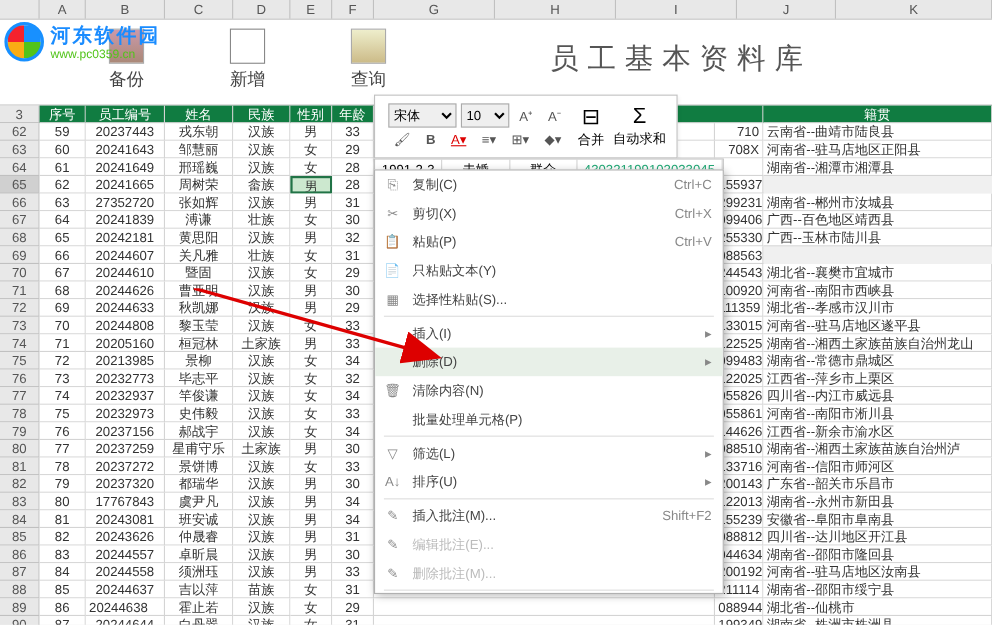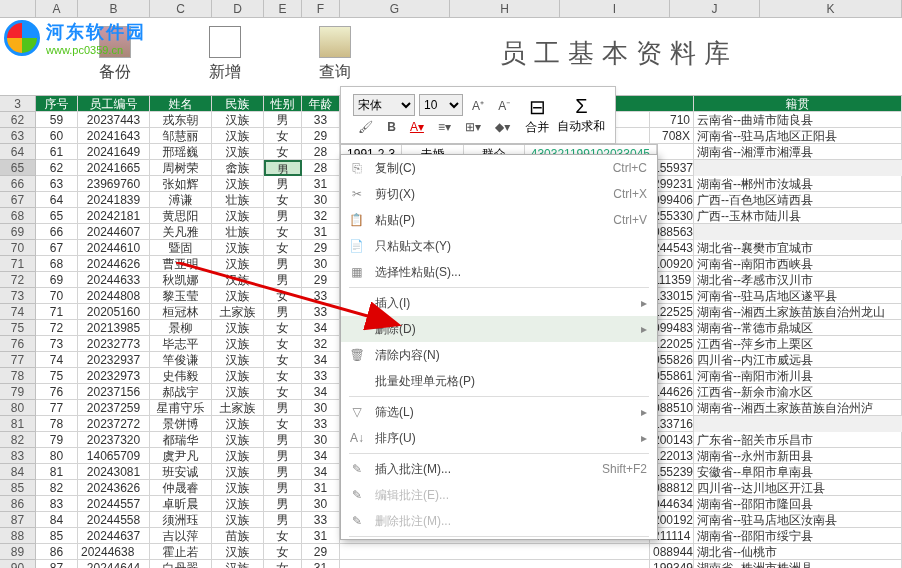--- a/index.html
+++ b/index.html
@@ -173,21 +173,21 @@
         <div class="cell" style="width:62px;text-align:center">周树荣</div>
         <div class="cell" style="width:52px;text-align:center">畲族</div>
         <div class="cell sel-cell" style="width:38px;text-align:center">男</div>
         <div class="cell" style="width:38px;text-align:center">28</div>
         <div class="cell" style="width:310px"></div>
         <div class="cell" style="width:44px;text-align:right">155937</div>
       </div>
       <div class="row">
         <div class="rowh">66</div>
         <div class="cell" style="width:42px;text-align:center">63</div>
-        <div class="cell" style="width:72px;text-align:center">23969760</div>
+        <div class="cell" style="width:72px;text-align:center">27352720</div>
         <div class="cell" style="width:62px;text-align:center">张如辉</div>
         <div class="cell" style="width:52px;text-align:center">汉族</div>
         <div class="cell" style="width:38px;text-align:center">男</div>
         <div class="cell" style="width:38px;text-align:center">31</div>
         <div class="cell" style="width:310px"></div>
         <div class="cell" style="width:44px;text-align:right">299231</div>
         <div class="cell" style="flex:1">湖南省--郴州市汝城县</div>
       </div>
       <div class="row">
         <div class="rowh">67</div>
@@ -359,37 +359,38 @@
       <div class="row">
         <div class="rowh">81</div>
         <div class="cell" style="width:42px;text-align:center">78</div>
         <div class="cell" style="width:72px;text-align:center">20237272</div>
         <div class="cell" style="width:62px;text-align:center">景饼博</div>
         <div class="cell" style="width:52px;text-align:center">汉族</div>
         <div class="cell" style="width:38px;text-align:center">女</div>
         <div class="cell" style="width:38px;text-align:center">33</div>
         <div class="cell" style="width:310px"></div>
         <div class="cell" style="width:44px;text-align:right">133716</div>
+        <div class="cell" style="flex:1">河南省--信阳市师河区</div>
       </div>
       <div class="row">
         <div class="rowh">82</div>
         <div class="cell" style="width:42px;text-align:center">79</div>
         <div class="cell" style="width:72px;text-align:center">20237320</div>
         <div class="cell" style="width:62px;text-align:center">都瑞华</div>
         <div class="cell" style="width:52px;text-align:center">汉族</div>
         <div class="cell" style="width:38px;text-align:center">男</div>
         <div class="cell" style="width:38px;text-align:center">30</div>
         <div class="cell" style="width:310px"></div>
         <div class="cell" style="width:44px;text-align:right">200143</div>
         <div class="cell" style="flex:1">广东省--韶关市乐昌市</div>
       </div>
       <div class="row">
         <div class="rowh">83</div>
         <div class="cell" style="width:42px;text-align:center">80</div>
-        <div class="cell" style="width:72px;text-align:center">14065709</div>
+        <div class="cell" style="width:72px;text-align:center">17767843</div>
         <div class="cell" style="width:62px;text-align:center">虞尹凡</div>
         <div class="cell" style="width:52px;text-align:center">汉族</div>
         <div class="cell" style="width:38px;text-align:center">男</div>
         <div class="cell" style="width:38px;text-align:center">34</div>
         <div class="cell" style="width:310px"></div>
         <div class="cell" style="width:44px;text-align:right">122013</div>
         <div class="cell" style="flex:1">湖南省--永州市新田县</div>
       </div>
       <div class="row">
         <div class="rowh">84</div>

